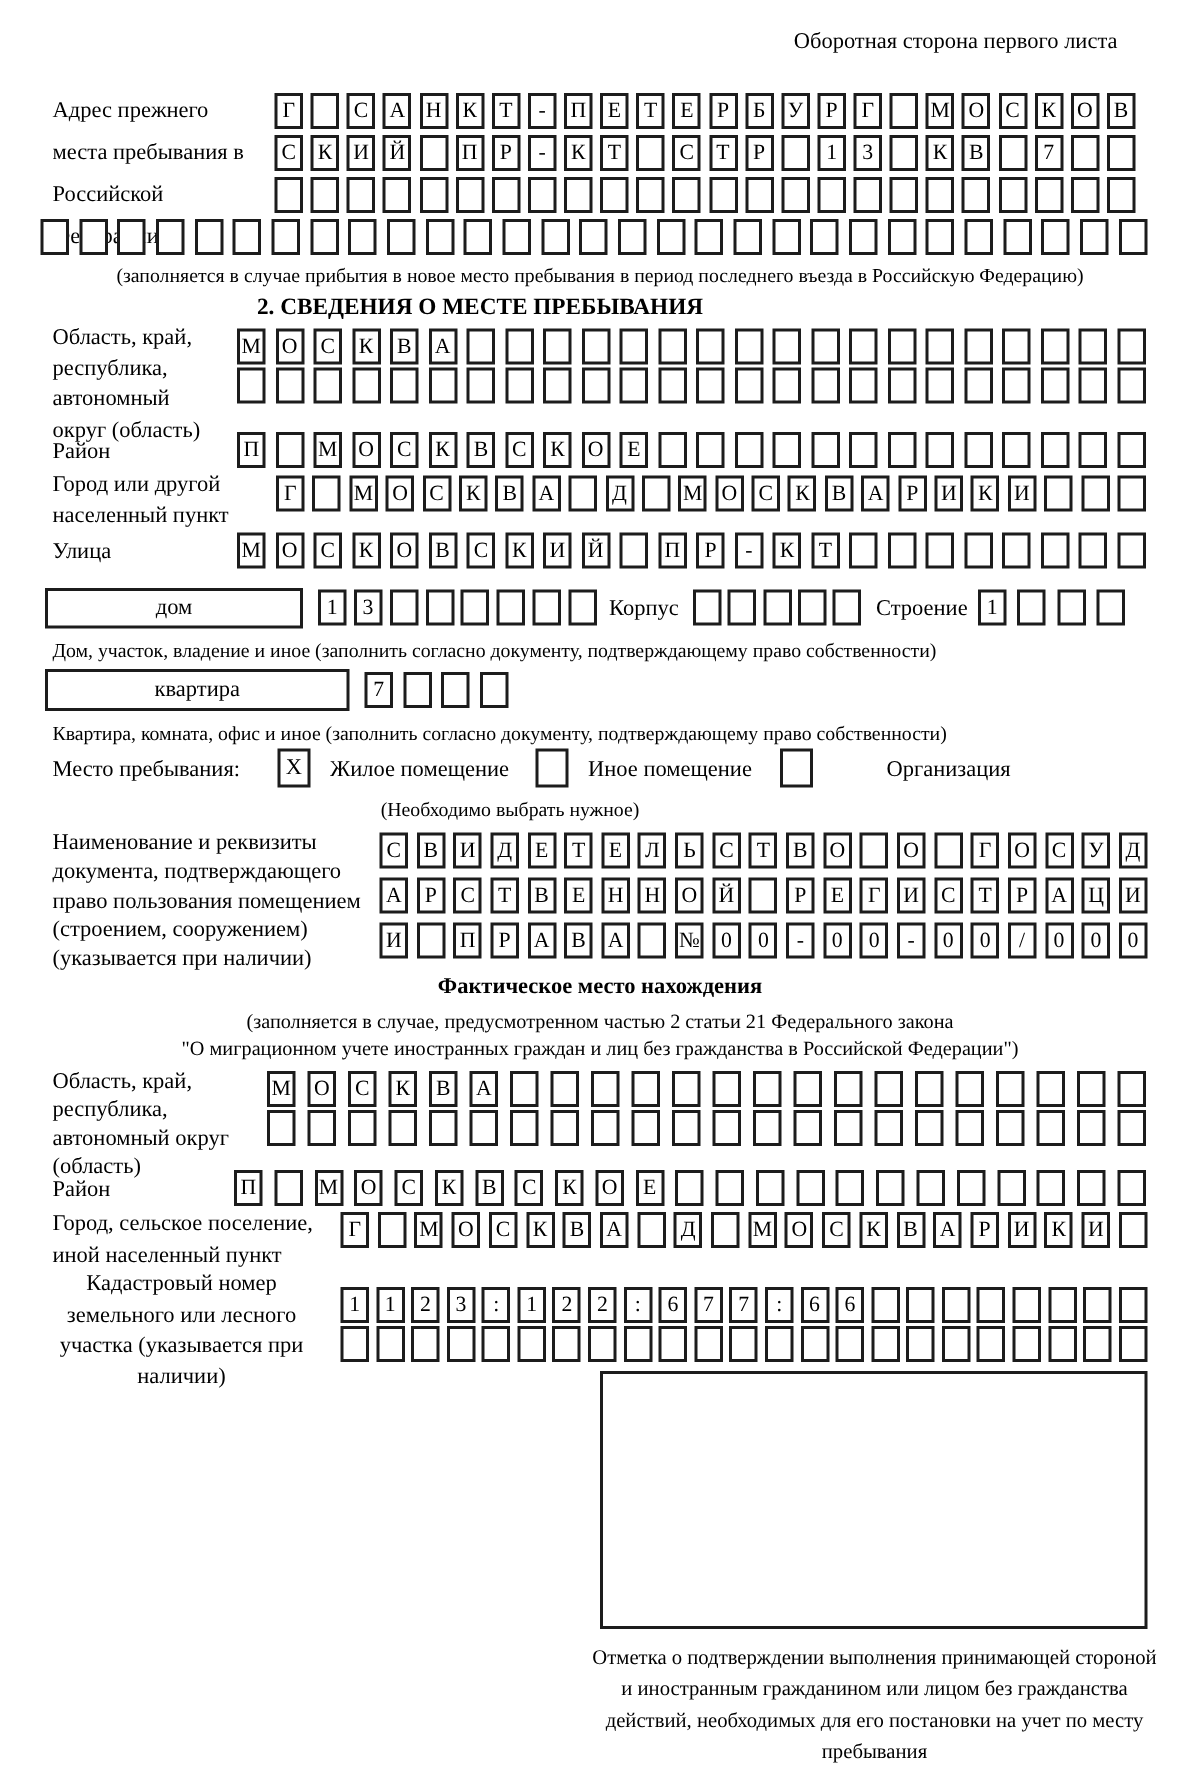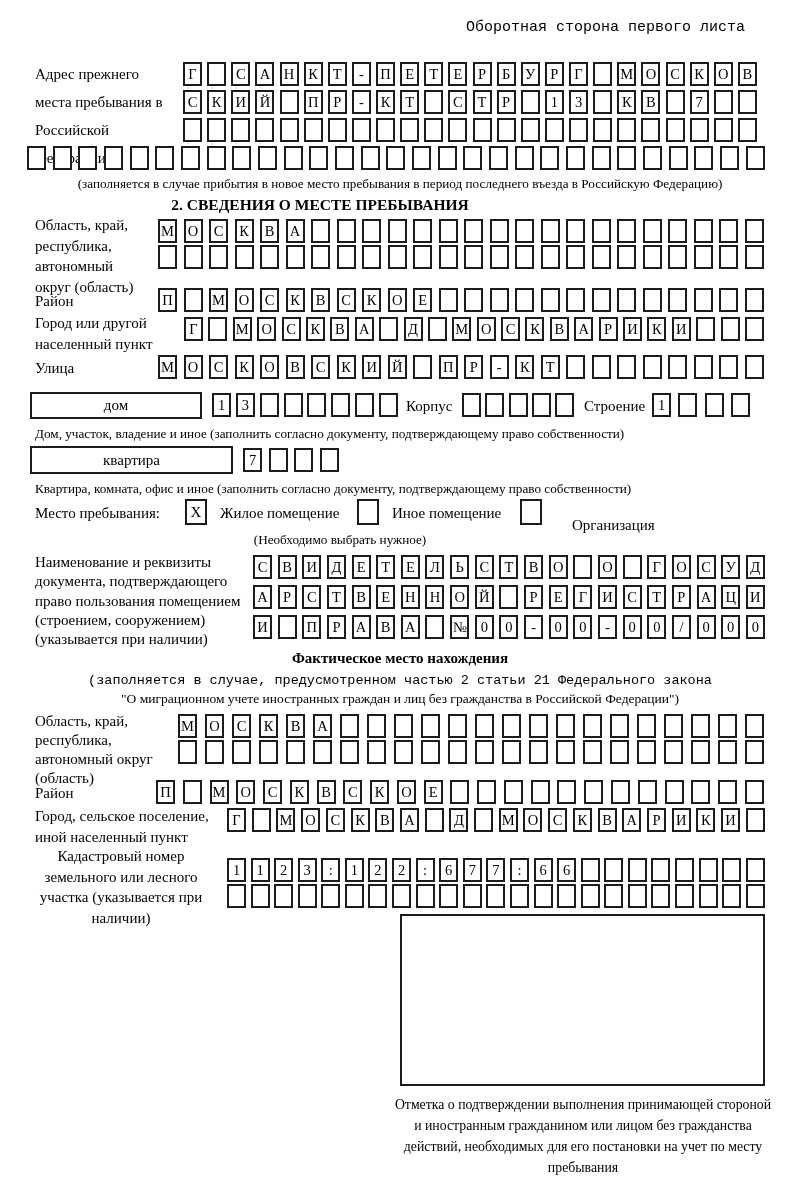--- a/index.html
+++ b/index.html
@@ -17,21 +17,21 @@
         justify-content:center;font-size:15px;background:#fff;}
   .checkbox{box-sizing:border-box;position:absolute;width:22px;height:26px;border:2px solid #1c1c1c;
         display:flex;align-items:center;justify-content:center;font-size:15px;background:#fff;}
   .center{text-align:center;}
 </style>
 </head>
 <body>
 
 <div class="page">
 
-  <div class="abs lbl" style="top:18px;right:55px;font-family:Liberation Mono, monospace;">Оборотная сторона первого листа</div>
+  <div class="abs lbl" style="top:18px;right:55px;">Оборотная сторона первого листа</div>
 
   <div class="abs lbl" style="left:35px;top:60px;width:140px;line-height:28px;">Адрес прежнего места пребывания в Российской Федерации</div>
   <div class="cellrow" style="left:183px;top:62px;width:574px;">
       <span class="cell">Г</span>
       <span class="cell"></span>
       <span class="cell">С</span>
       <span class="cell">А</span>
       <span class="cell">Н</span>
       <span class="cell">К</span>
       <span class="cell">Т</span>
@@ -324,21 +324,21 @@
     <span>X</span>
   </div>
   <div class="abs lbl" style="left:220px;top:503px;">Жилое помещение</div>
   <div class="checkbox" style="left:357px;top:499px;">
     <span></span>
   </div>
   <div class="abs lbl" style="left:392px;top:503px;">Иное помещение</div>
   <div class="checkbox" style="left:520px;top:499px;">
     <span></span>
   </div>
-  <div class="abs lbl" style="left:572px;top:503px;margin-top:12px;">Организация</div>
+  <div class="abs lbl" style="left:591px;top:503px;">Организация</div>
   <div class="abs cap" style="left:200px;top:531px;width:280px;text-align:center;">(Необходимо выбрать нужное)</div>
 
   <div class="abs lbl" style="left:35px;top:553px;width:215px;line-height:19.3px;">Наименование и реквизиты документа, подтверждающего право пользования помещением (строением, сооружением) (указывается при наличии)</div>
   <div class="cellrow" style="left:253px;top:555px;width:512px;">
       <span class="cell">С</span>
       <span class="cell">В</span>
       <span class="cell">И</span>
       <span class="cell">Д</span>
       <span class="cell">Е</span>
       <span class="cell">Т</span>
@@ -399,21 +399,21 @@
       <span class="cell">-</span>
       <span class="cell">0</span>
       <span class="cell">0</span>
       <span class="cell">/</span>
       <span class="cell">0</span>
       <span class="cell">0</span>
       <span class="cell">0</span>
     </div>
 
   <div class="abs ttl center" style="left:0;top:650px;width:800px;font-size:15px;">Фактическое место нахождения</div>
-  <div class="abs cap center" style="left:0;top:672px;width:800px;font-size:13.5px;font-family:Liberation Mono, monospace;">(заполняется в случае, предусмотренном частью 2 статьи 21 Федерального закона</div>
+  <div class="abs cap center" style="left:0;top:672px;width:800px;font-size:13.5px;">(заполняется в случае, предусмотренном частью 2 статьи 21 Федерального закона</div>
   <div class="abs cap center" style="left:0;top:690px;width:800px;font-size:13.5px;">"О миграционном учете иностранных граждан и лиц без гражданства в Российской Федерации")</div>
 
   <div class="abs lbl" style="left:35px;top:712px;width:142px;line-height:19px;">Область, край, республика, автономный округ (область)</div>
   <div class="cellrow" style="left:178px;top:714px;width:586px;">
       <span class="cell">М</span>
       <span class="cell">О</span>
       <span class="cell">С</span>
       <span class="cell">К</span>
       <span class="cell">В</span>
       <span class="cell">А</span>

